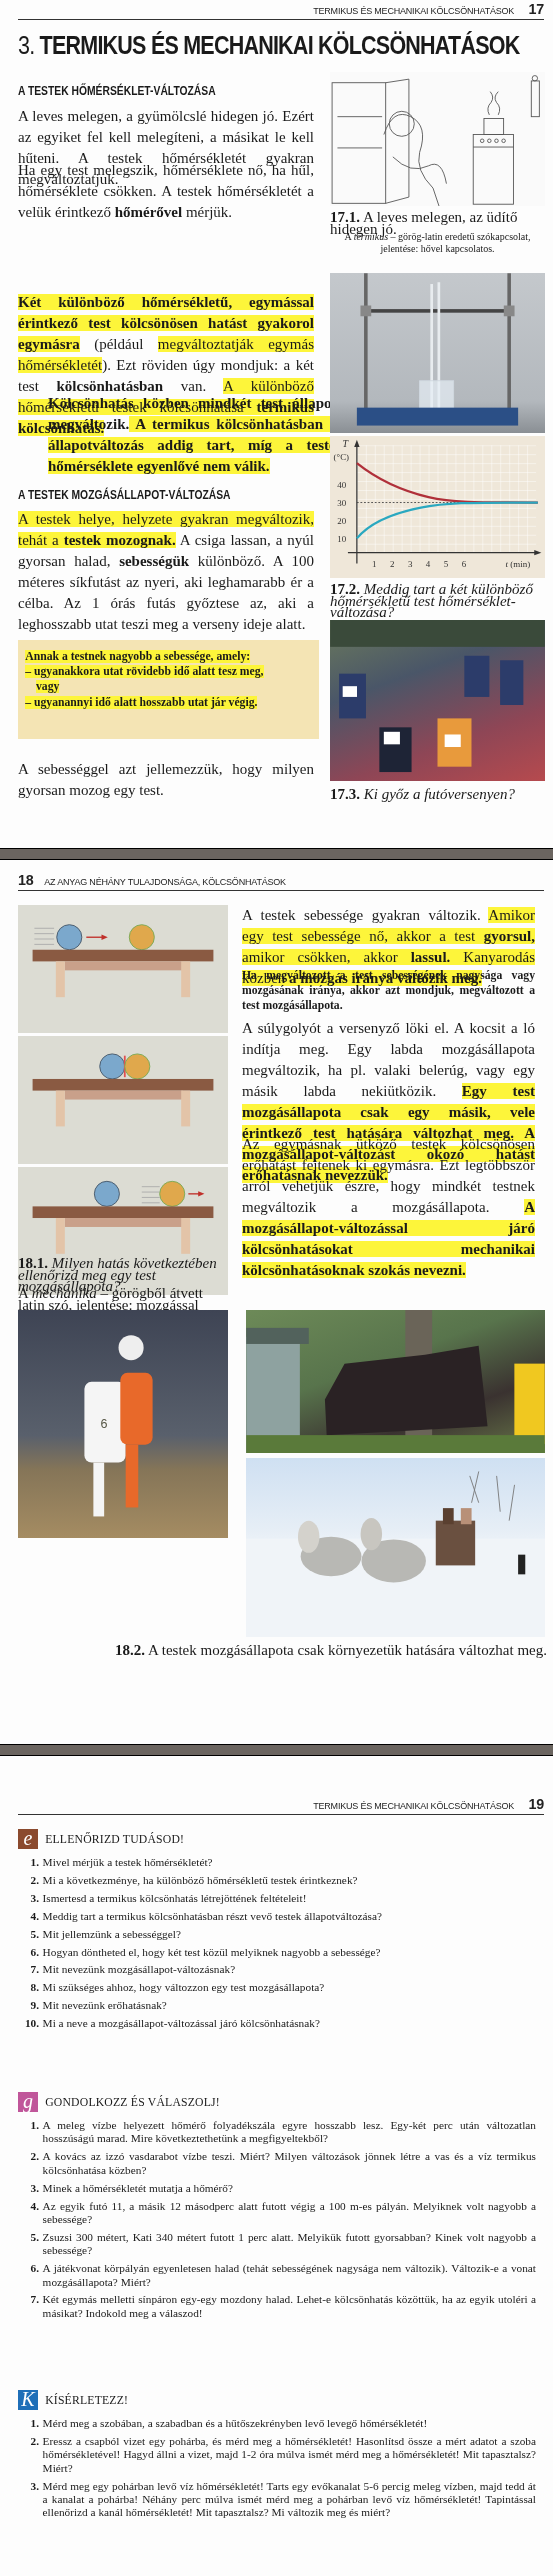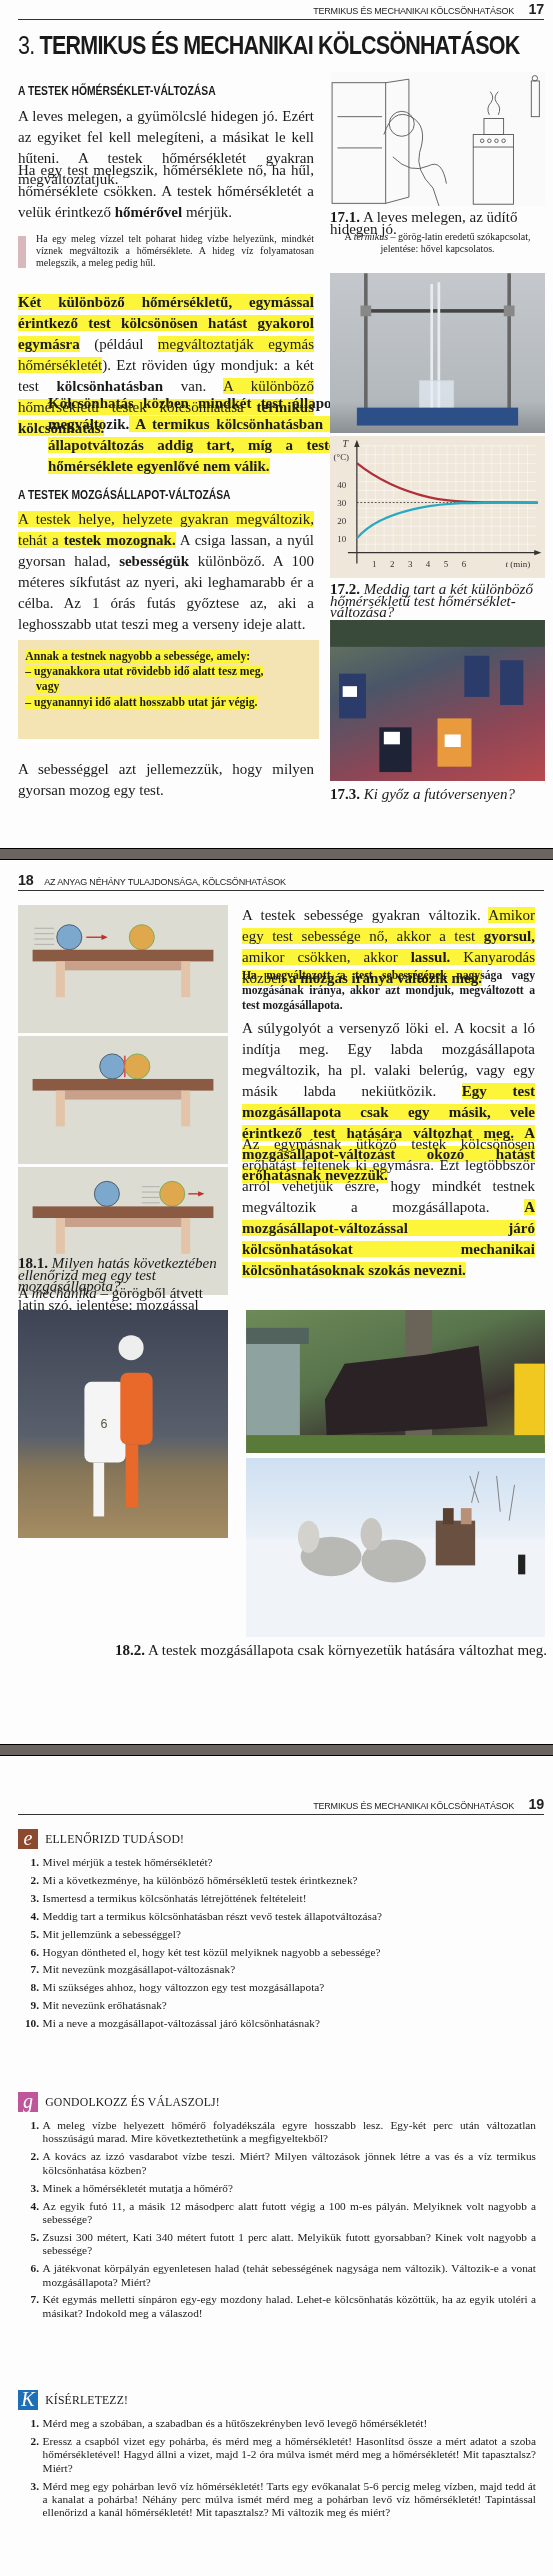--- a/index.html
+++ b/index.html
@@ -51,21 +51,20 @@
   </div>
 
   <div class="h2" style="top:84px;">A TESTEK HŐMÉRSÉKLET-VÁLTOZÁSA</div>
 
   <p class="para" style="top:106px;">A leves melegen, a gyümölcslé hidegen jó. Ezért az egyiket fel kell melegíteni, a másikat le kell hűteni. A testek hőmérsékletét gyakran megváltoztatjuk.</p>
 
   <p class="para" style="top:160px;">
     <span>Ha egy test melegszik, hőmérséklete nő, ha hűl, hőmérséklete csökken. A testek hőmérsékletét a velük érintkező </span><b>hőmérővel</b><span> mérjük.</span>
   </p>
 
-  <p class="note" style="top:233px;">Ha egy meleg vízzel telt poharat hideg vízbe helyezünk, mindkét víznek megváltozik a hőmérséklete. A hideg víz folyamatosan melegszik, a meleg pedig hűl.</p>
 
   <p class="para" style="top:292px;">
     <b class="hl">Két különböző hőmérsékletű, egymással érintkező test kölcsönösen hatást gyakorol egymásra</b><span> (például </span><span class="hl">megváltoztatják egymás hőmérsékletét</span><span>). Ezt röviden úgy mondjuk: a két test </span><b>kölcsönhatásban</b><span> van. </span><span class="hl">A különböző hőmérsékletű testek kölcsönhatása </span><b class="hl">termikus kölcsönhatás.</b>
   </p>
 
   <p class="para" style="top:393px;font-weight:bold;margin-left:30px;">
     <span>Kölcsönhatás közben mindkét test állapota megváltozik.</span><span class="hl"> A termikus kölcsönhatásban az állapotváltozás addig tart, míg a testek hőmérséklete egyenlővé nem válik.</span>
   </p>
 
   <div class="h2" style="top:488px;">A TESTEK MOZGÁSÁLLAPOT-VÁLTOZÁSA</div>

